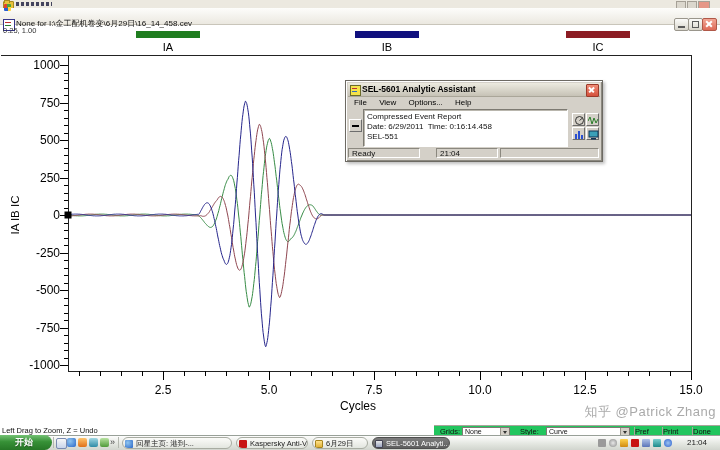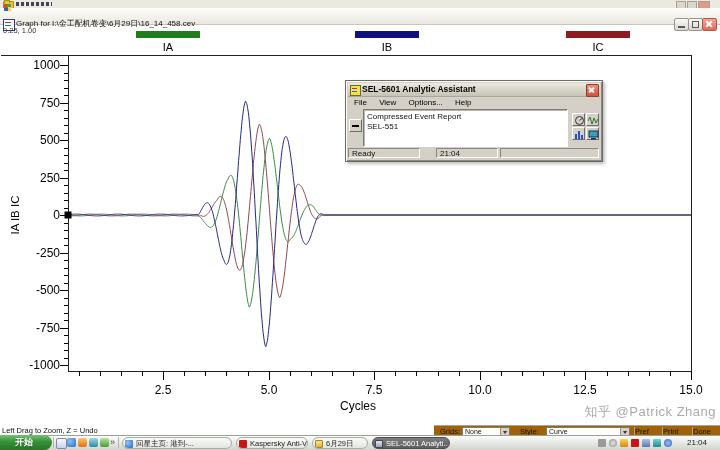--- a/index.html
+++ b/index.html
@@ -66,21 +66,21 @@
   .small-btn{position:absolute;width:13px;height:13px;background:#d4d0c8;
     border:1px solid;border-color:#fff #6d6d6d #6d6d6d #fff;box-sizing:border-box;}
   .minus-glyph{position:absolute;left:2px;right:2px;top:5px;height:1.6px;background:#000;}
   .tool-svg{position:absolute;left:1px;top:1px;}
   .dlg-status{position:absolute;left:0;bottom:2px;width:100%;height:11px;font-size:8px;color:#111;}
   .status-cell{position:absolute;top:0;height:10px;line-height:10px;padding-left:3px;box-sizing:border-box;
     border:1px solid;border-color:#8b887f #fff #fff #8b887f;}
 
   
   .hint-text{position:absolute;left:2px;top:426px;font-size:7.5px;color:#111;white-space:nowrap;}
-  .bottom-panel{position:absolute;left:434px;top:425px;width:286px;height:11px;background:#a16207;border-top:1px solid #a9a59b;font-size:7.5px;color:#111;}
+  .bottom-panel{position:absolute;left:434px;top:425px;width:286px;height:11px;background:#22c55e;border-top:1px solid #a9a59b;font-size:7.5px;color:#111;}
   .bp-label{position:absolute;top:1px;line-height:9px;}
   .dropdown{position:absolute;top:1px;height:9px;background:#fff;border:1px solid #7d7a72;box-sizing:border-box;}
   .dd-value{position:absolute;left:2px;top:0;line-height:7px;font-size:7px;}
   .dd-arrow{position:absolute;right:0;top:0;bottom:0;width:8px;background:#d4d0c8;border-left:1px solid #9a968c;}
   .dd-arrow::after{content:"";position:absolute;left:2px;top:3px;border:2px solid transparent;border-top:3px solid #333;}
   .flat-btn{position:absolute;top:1px;height:9px;line-height:9px;text-align:left;border-left:1px solid #aaa69c;}
 
   
   .taskbar{position:absolute;left:0;top:435px;width:720px;height:15px;
     background:linear-gradient(#fdfdfc,#e2e5df 55%,#ced2cb);border-top:1px solid #98a098;}
@@ -108,21 +108,21 @@
   <div class="top-strip">
     <span class="mini-folder"></span>
     <span class="title-smudge"></span>
     <span class="sliver-btn" style="left:676px"></span>
     <span class="sliver-btn" style="left:687px"></span>
     <span class="sliver-btn close" style="left:698px;width:10px"></span>
   </div>
 
   <div class="titlebar">
     <span class="app-icon"></span>
-    <span class="title-text">Graph for I:\金工配机卷变\6月29日\16_14_458.cev</span>
+    <span class="title-text">None for I:\金工配机卷变\6月29日\16_14_458.cev</span>
     <span class="winbtn min" style="left:674px"></span>
     <span class="winbtn max" style="left:688px"></span>
     <span class="winbtn close" style="left:702px"></span>
   </div>
 
   <div class="coords">0.25, 1.00</div>
 
   <div class="legend-item" style="left:135px">
     <div class="legend-bar" style="background-color: rgb(31, 125, 31);"></div>
     <div class="legend-label">IA</div>
@@ -244,20 +244,21 @@
       <span>File</span>
       <span>View</span>
       <span>Options...</span>
       <span>Help</span>
     </div>
     <div class="small-btn" style="left:3px;top:38px">
       <span class="minus-glyph"></span>
     </div>
     <div class="listbox">
       <div>Compressed Event Report</div>
+      <div>Date: 6/29/2011  Time: 0:16:14.458</div>
       <div>SEL-551</div>
     </div>
     <div class="small-btn" style="left:226px;top:32px">
       <svg class="tool-svg" width="11" height="11">
         <circle cx="5.5" cy="5.5" r="4" fill="none" stroke="#333" stroke-width="1"></circle>
         <line x1="5.5" y1="5.5" x2="8.5" y2="3" stroke="#333" stroke-width="1"></line>
       </svg>
     </div>
     <div class="small-btn" style="left:240px;top:32px">
       <svg class="tool-svg" width="11" height="11">

